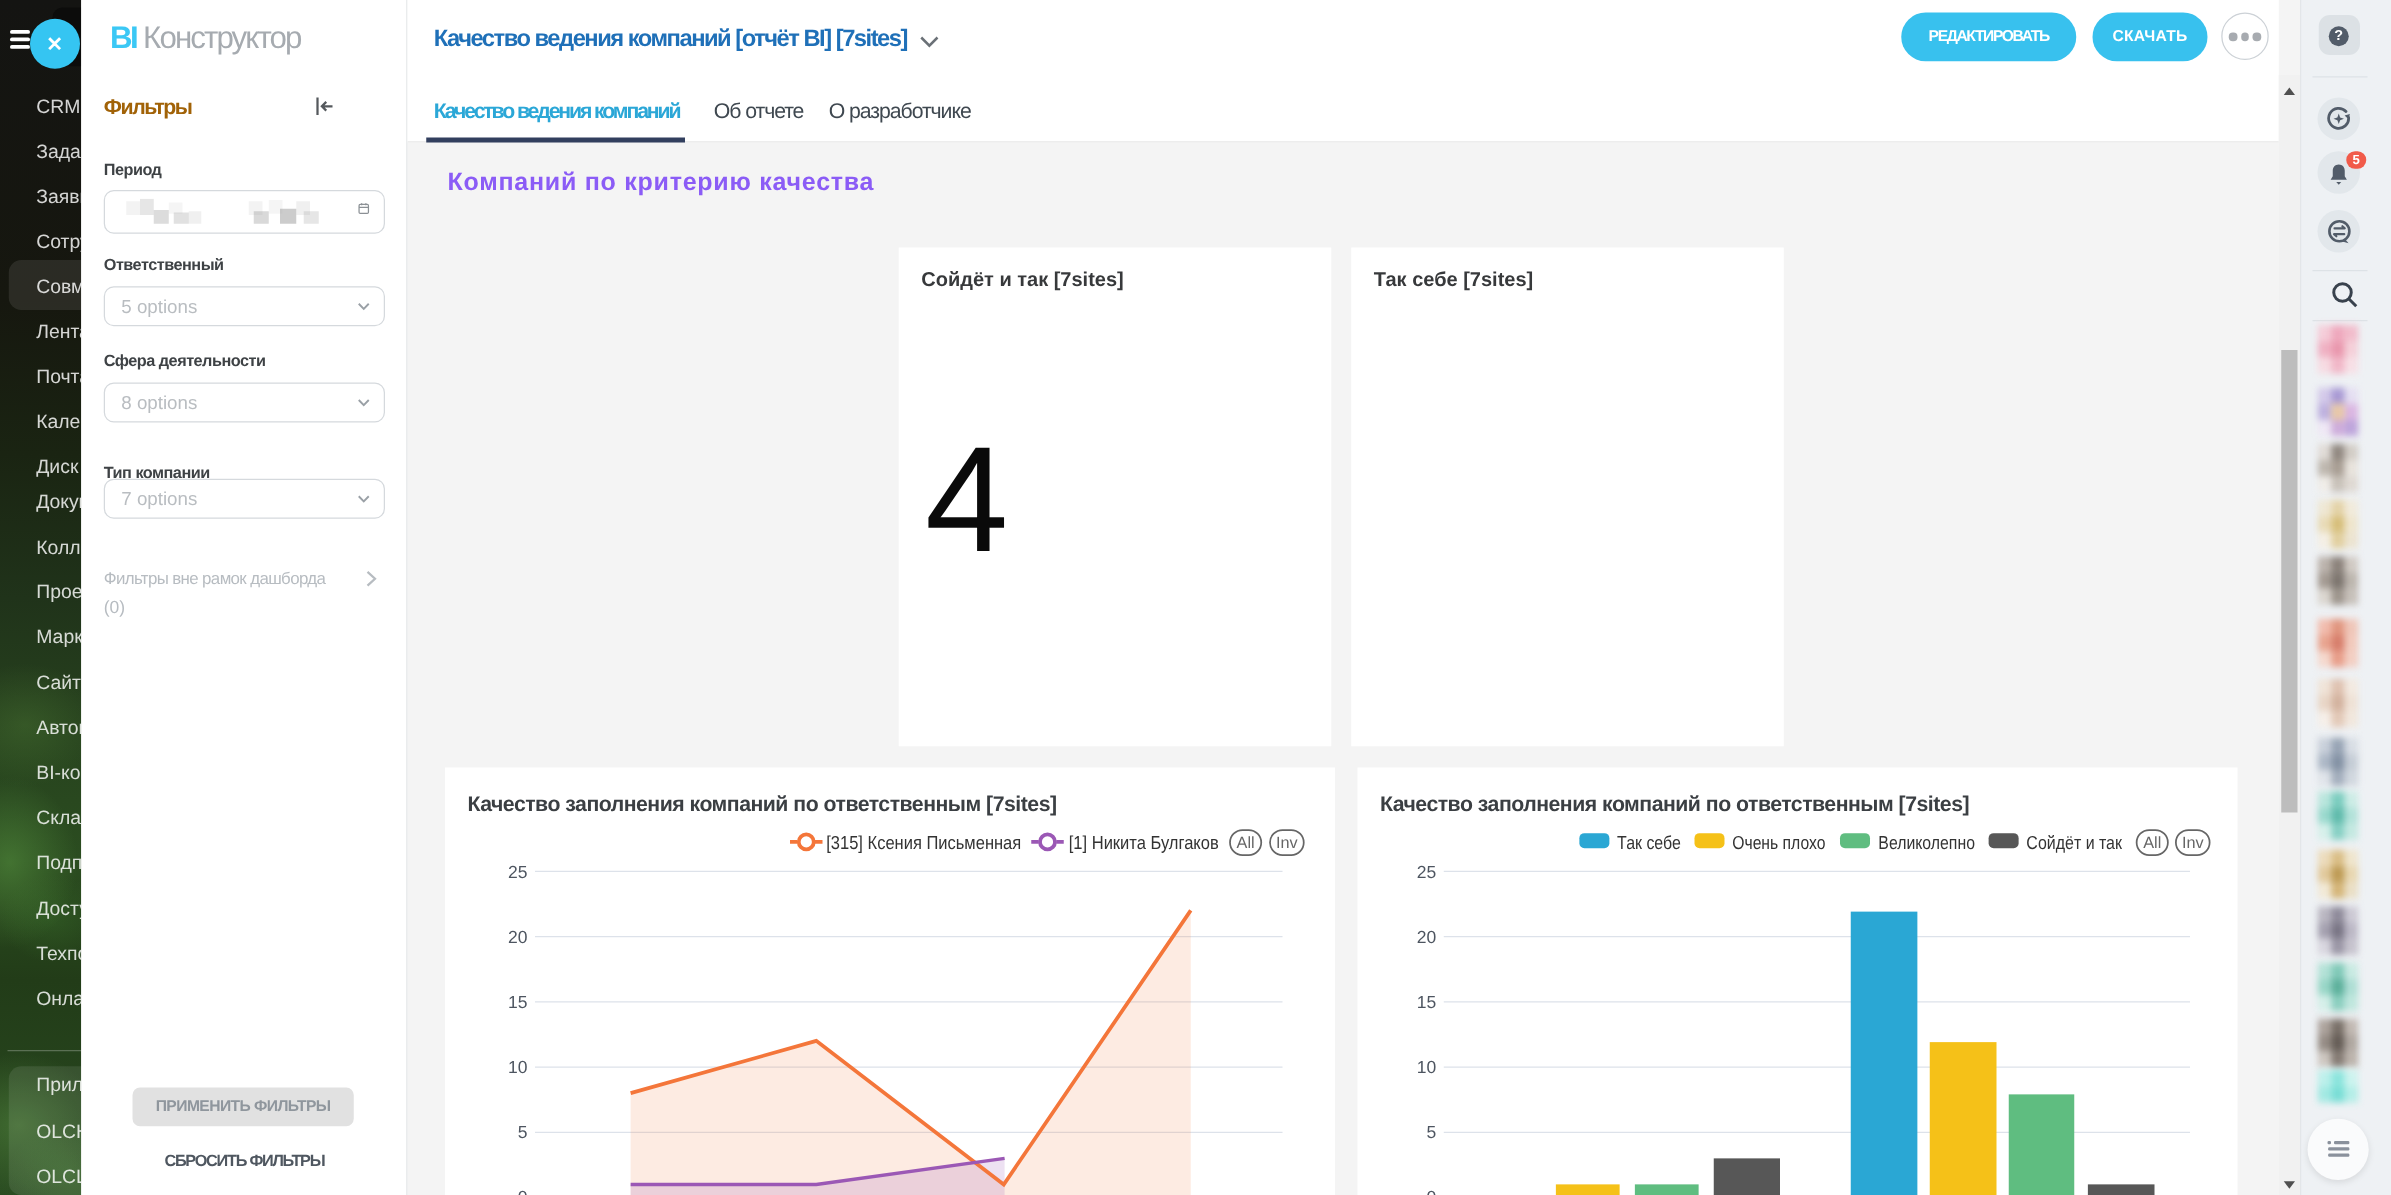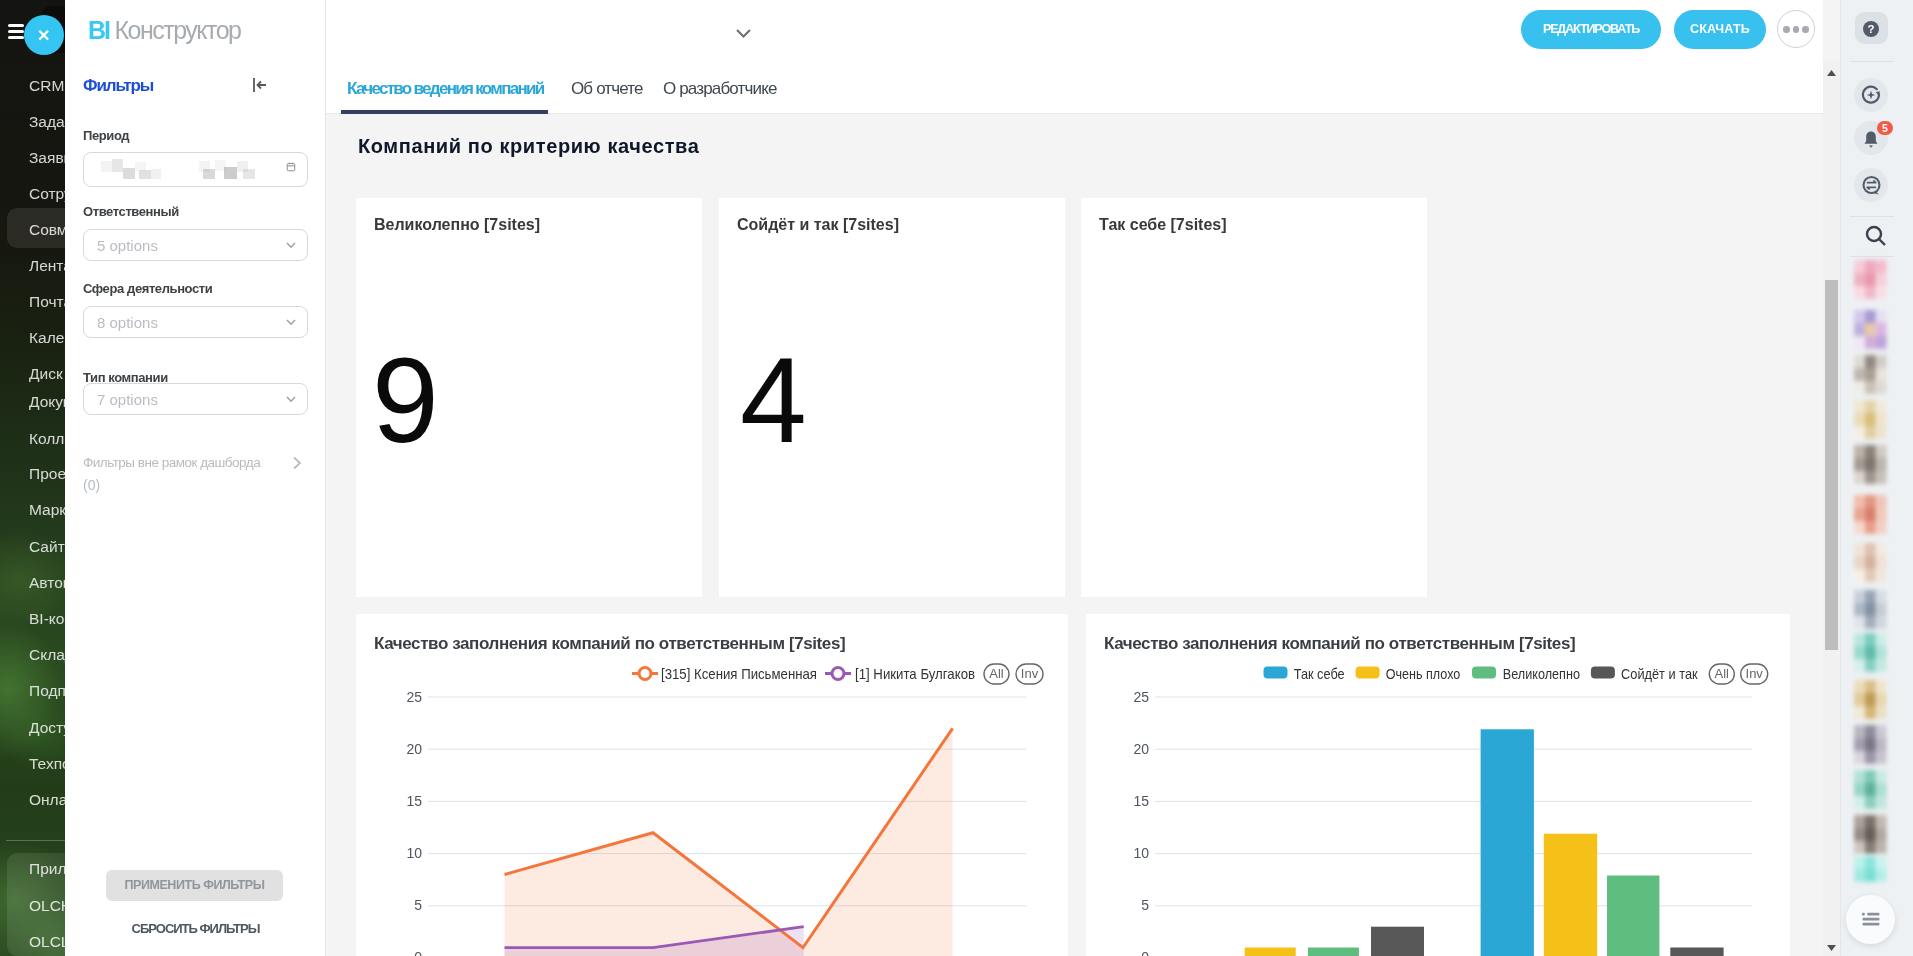--- a/index.html
+++ b/index.html
@@ -85,21 +85,21 @@
     <div style="position:absolute;left:6px;top:840px;width:80px;height:1px;background:rgba(255,255,255,0.25);"></div>
     <div class="mi" style="top:860px;">Прилож</div>
     <div class="mi" style="top:897px;">OLCHIK</div>
     <div class="mi" style="top:933px;">OLCLUB</div>
   </div>
 
   <div id="panel" class="abs">
     <div style="position:absolute;left:23px;top:16px;font-size:25px;letter-spacing:-1.5px;">
       <span style="color:#3bc8f5;font-weight:bold;letter-spacing:-2px;">BI</span> <span style="color:#a6abb0;">Конструктор</span>
     </div>
-    <div style="position:absolute;left:18px;top:76px;font-size:17px;font-weight:bold;letter-spacing:-1.1px;color:#1d4ed8;">Фильтры</div>
+    <div style="position:absolute;left:18px;top:76px;font-size:17px;font-weight:bold;letter-spacing:-1.1px;color:#a16207;">Фильтры</div>
     <svg style="position:absolute;left:186px;top:76px;" width="18" height="18" viewBox="0 0 18 18">
       <path d="M3 2 v14 M15 9 H7 M10 5.5 L6.5 9 L10 12.5" stroke="#55595d" stroke-width="1.8" fill="none"></path>
     </svg>
 
     <div class="lbl" style="top:128px;">Период</div>
     <div class="inp" style="top:152px;height:35px;">
       <svg style="position:absolute;left:9px;top:6px;" width="180" height="22" viewBox="0 0 180 22">
         <g fill="#9a9a9a">
           <rect x="8" y="2" width="11" height="11" opacity="0.12"></rect>
             <rect x="19" y="0" width="11" height="13" opacity="0.25"></rect>
@@ -151,42 +151,39 @@
     <div style="position:absolute;left:18px;top:477px;font-size:14px;color:#b7bcc1;">(0)</div>
     <svg style="position:absolute;left:227px;top:456px;" width="10" height="14" viewBox="0 0 10 14">
         <path d="M2 1.5 L8 7 L2 12.5" stroke="#b7bcc1" stroke-width="1.8" fill="none"></path>
       </svg>
 
     <div style="position:absolute;left:41px;top:870px;width:177px;height:31px;background:#e1e1e1;border-radius:6px;text-align:center;line-height:31px;font-size:12.5px;font-weight:bold;color:#8f969d;letter-spacing:-0.45px;">ПРИМЕНИТЬ ФИЛЬТРЫ</div>
     <div style="position:absolute;left:0;top:921px;width:261px;text-align:center;font-size:13px;font-weight:bold;color:#4f5760;letter-spacing:-1px;">СБРОСИТЬ ФИЛЬТРЫ</div>
   </div>
 
   <div id="header" class="abs">
+    <div id="title">Качество ведения компаний [отчёт BI] [7sites]</div>
     <svg style="position:absolute;left:409px;top:28px;" width="17" height="11" viewBox="0 0 17 11">
         <path d="M2 2 L8.5 8.5 L15 2" stroke="#6b7177" stroke-width="2" fill="none"></path>
       </svg>
     <div class="tab" style="left:21px;color:#2ba7d7;font-weight:bold;letter-spacing:-1.7px;">Качество ведения компаний</div>
     <div class="tab" style="left:245px;color:#3f4850;letter-spacing:-0.85px;">Об отчете</div>
     <div class="tab" style="left:337px;color:#3f4850;letter-spacing:-0.85px;">О разработчике</div>
     <div style="position:absolute;left:15px;top:110px;width:207px;height:4px;background:#323f5e;"></div>
     <div class="btn" style="left:1195px;width:140px;line-height:39px;text-align:center;">РЕДАКТИРОВАТЬ</div>
     <div class="btn" style="left:1348px;width:92px;line-height:39px;letter-spacing:0.2px;">СКАЧАТЬ</div>
     <div style="position:absolute;left:1451px;top:10px;width:38px;height:38px;border-radius:50%;border:1.5px solid #ccd1d6;background:#fff;">
       <div style="position:absolute;left:5px;top:15px;width:6.5px;height:6.5px;border-radius:50%;background:#a7abb0;"></div>
       <div style="position:absolute;left:14.5px;top:15px;width:6.5px;height:6.5px;border-radius:50%;background:#a7abb0;"></div>
       <div style="position:absolute;left:24px;top:15px;width:6.5px;height:6.5px;border-radius:50%;background:#a7abb0;"></div>
     </div>
   </div>
 
-  <div class="abs" style="left:358px;top:135px;font-size:20px;font-weight:bold;letter-spacing:0.6px;color:#0f172a;z-index:2;">Компаний по критерию качества</div>
-
-  <div class="card" style="left:356px;top:198px;width:346px;height:399px;">
-    <div class="kpi-t">Великолепно [7sites]</div>
-      <div class="kpi-n">9</div>
-  </div>
+  <div class="abs" style="left:358px;top:135px;font-size:20px;font-weight:bold;letter-spacing:0.6px;color:#8b5cf6;z-index:2;">Компаний по критерию качества</div>
+
   <div class="card" style="left:719px;top:198px;width:346px;height:399px;">
     <div class="kpi-t">Сойдёт и так [7sites]</div>
       <div class="kpi-n" style="left:21px;">4</div>
   </div>
   <div class="card" style="left:1081px;top:198px;width:346px;height:399px;">
     <div class="kpi-t">Так себе [7sites]</div>
   </div>
 
   <div class="card" style="left:356px;top:614px;width:712px;height:342px;overflow:hidden;">
     <div style="position:absolute;left:18px;top:20px;font-size:17px;font-weight:bold;letter-spacing:-0.4px;color:#3b3f43;">Качество заполнения компаний по ответственным [7sites]</div>

